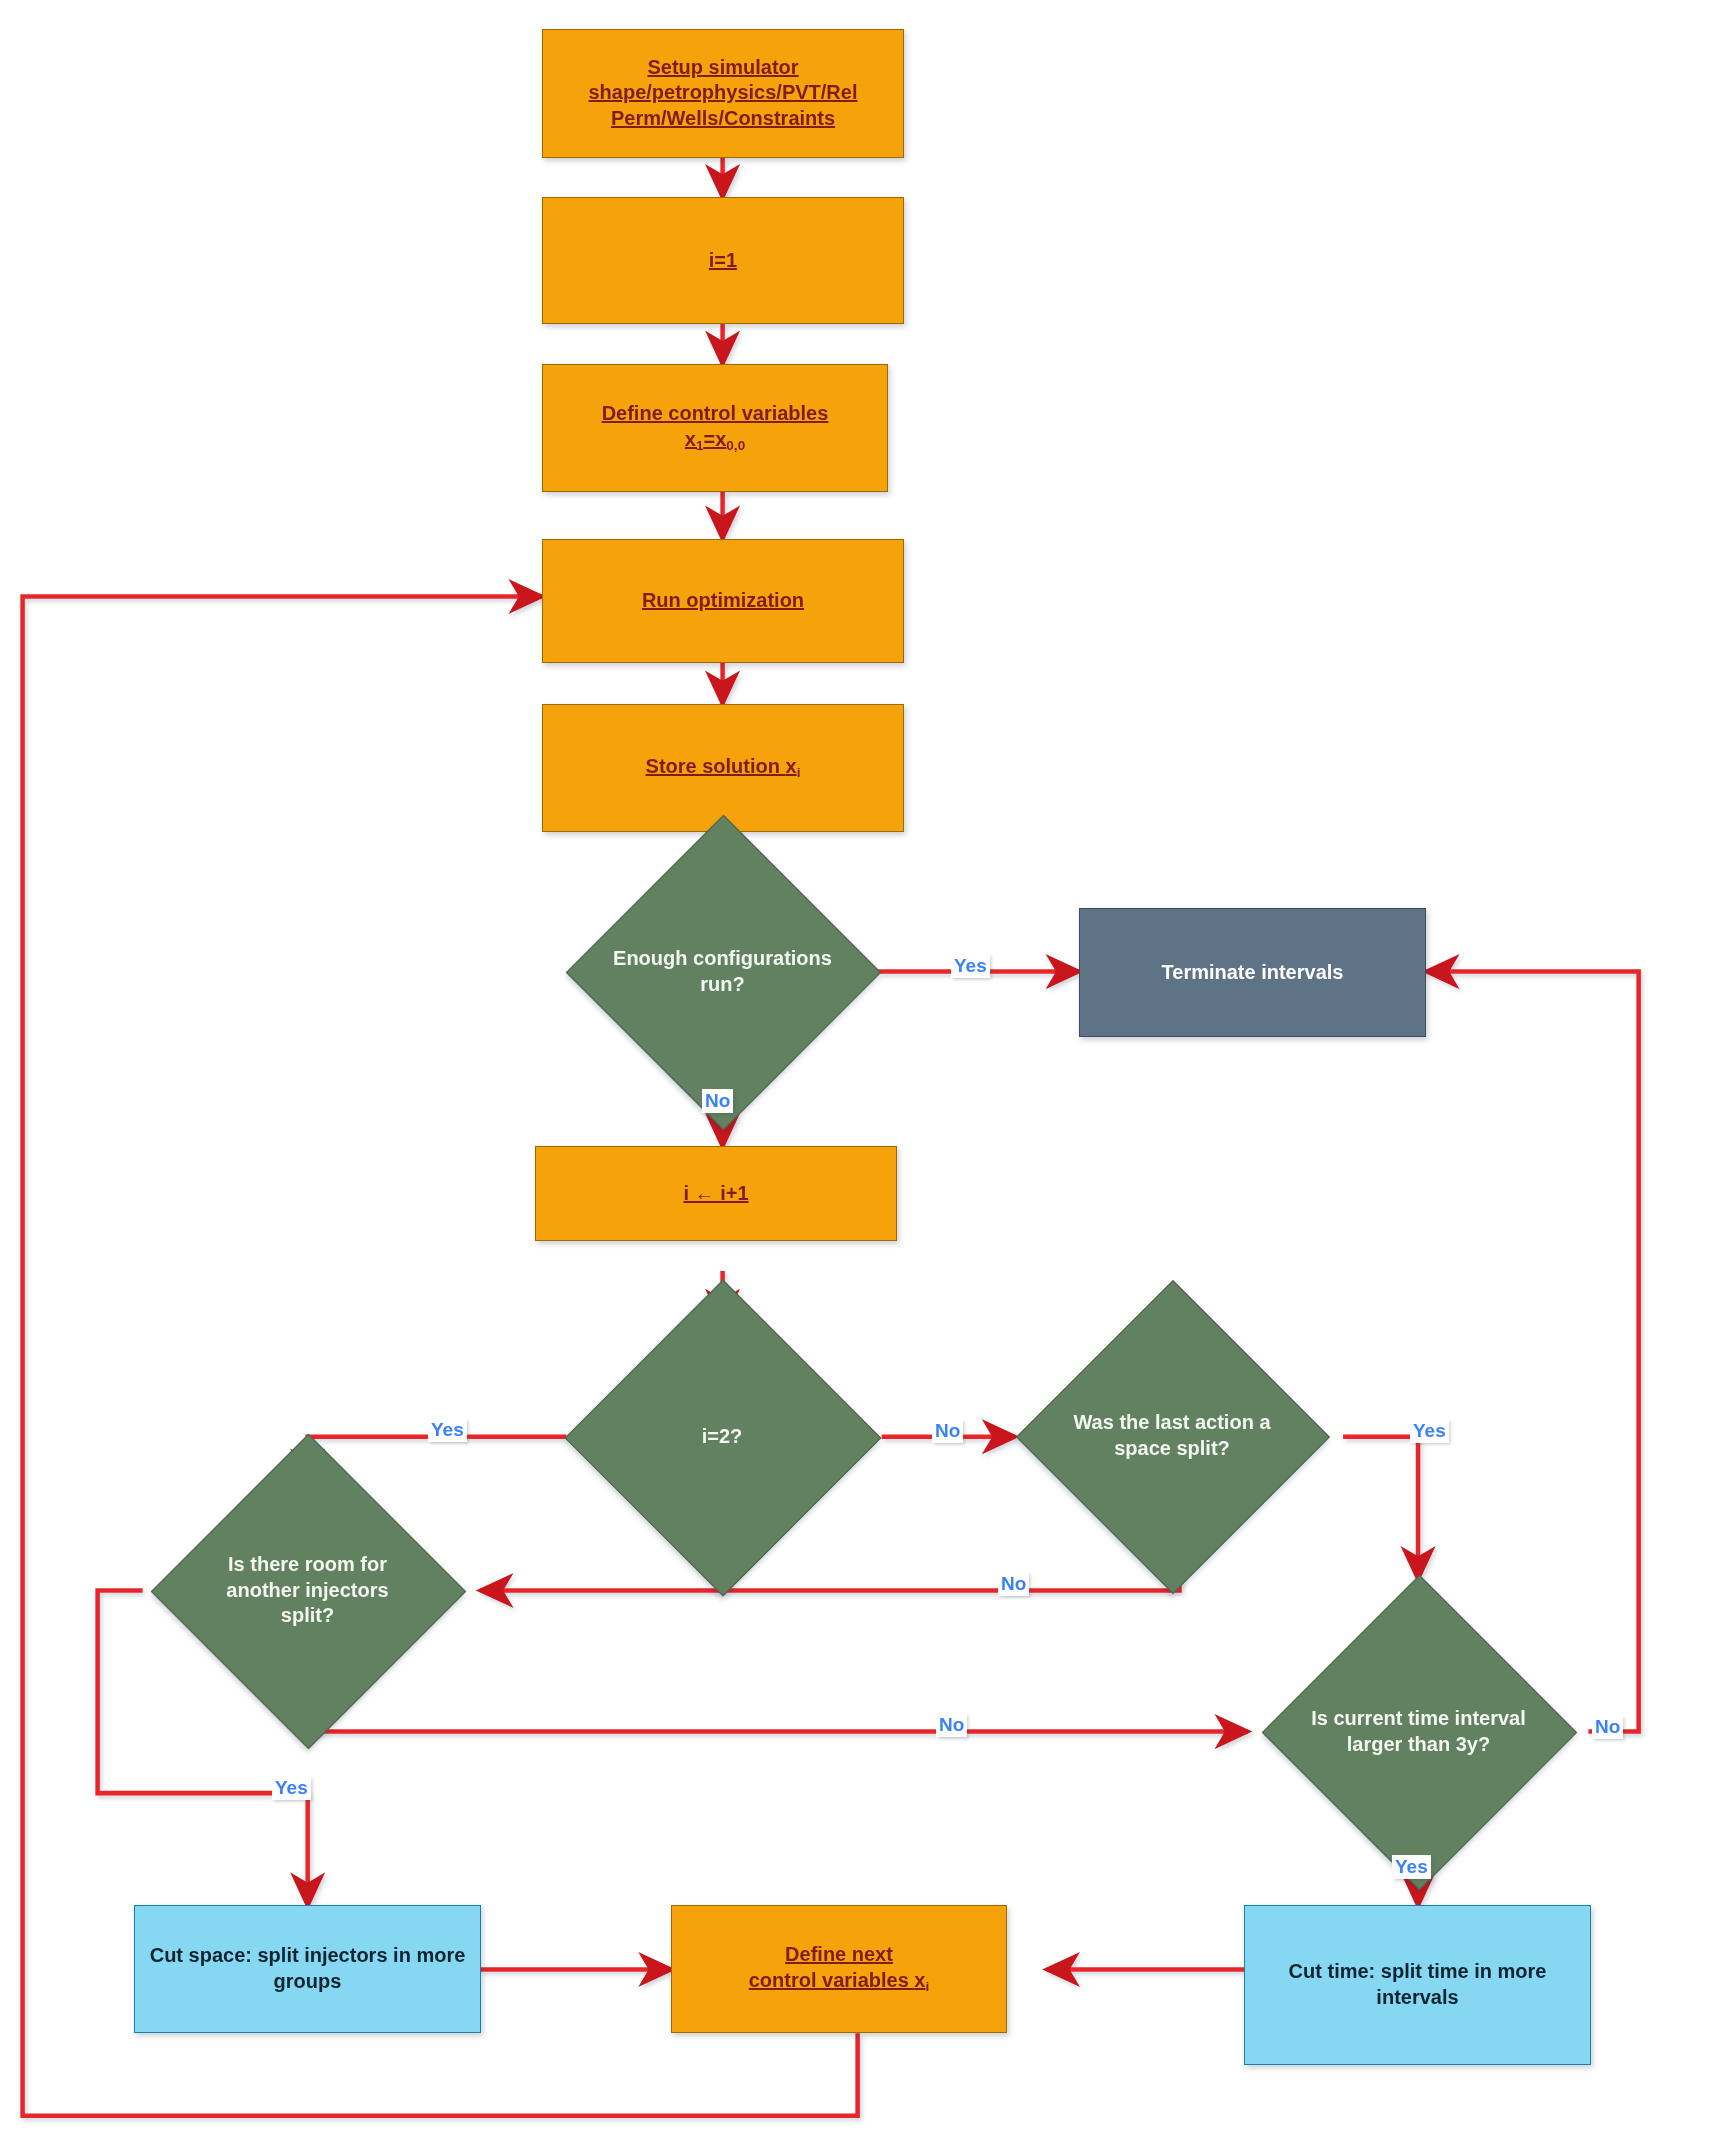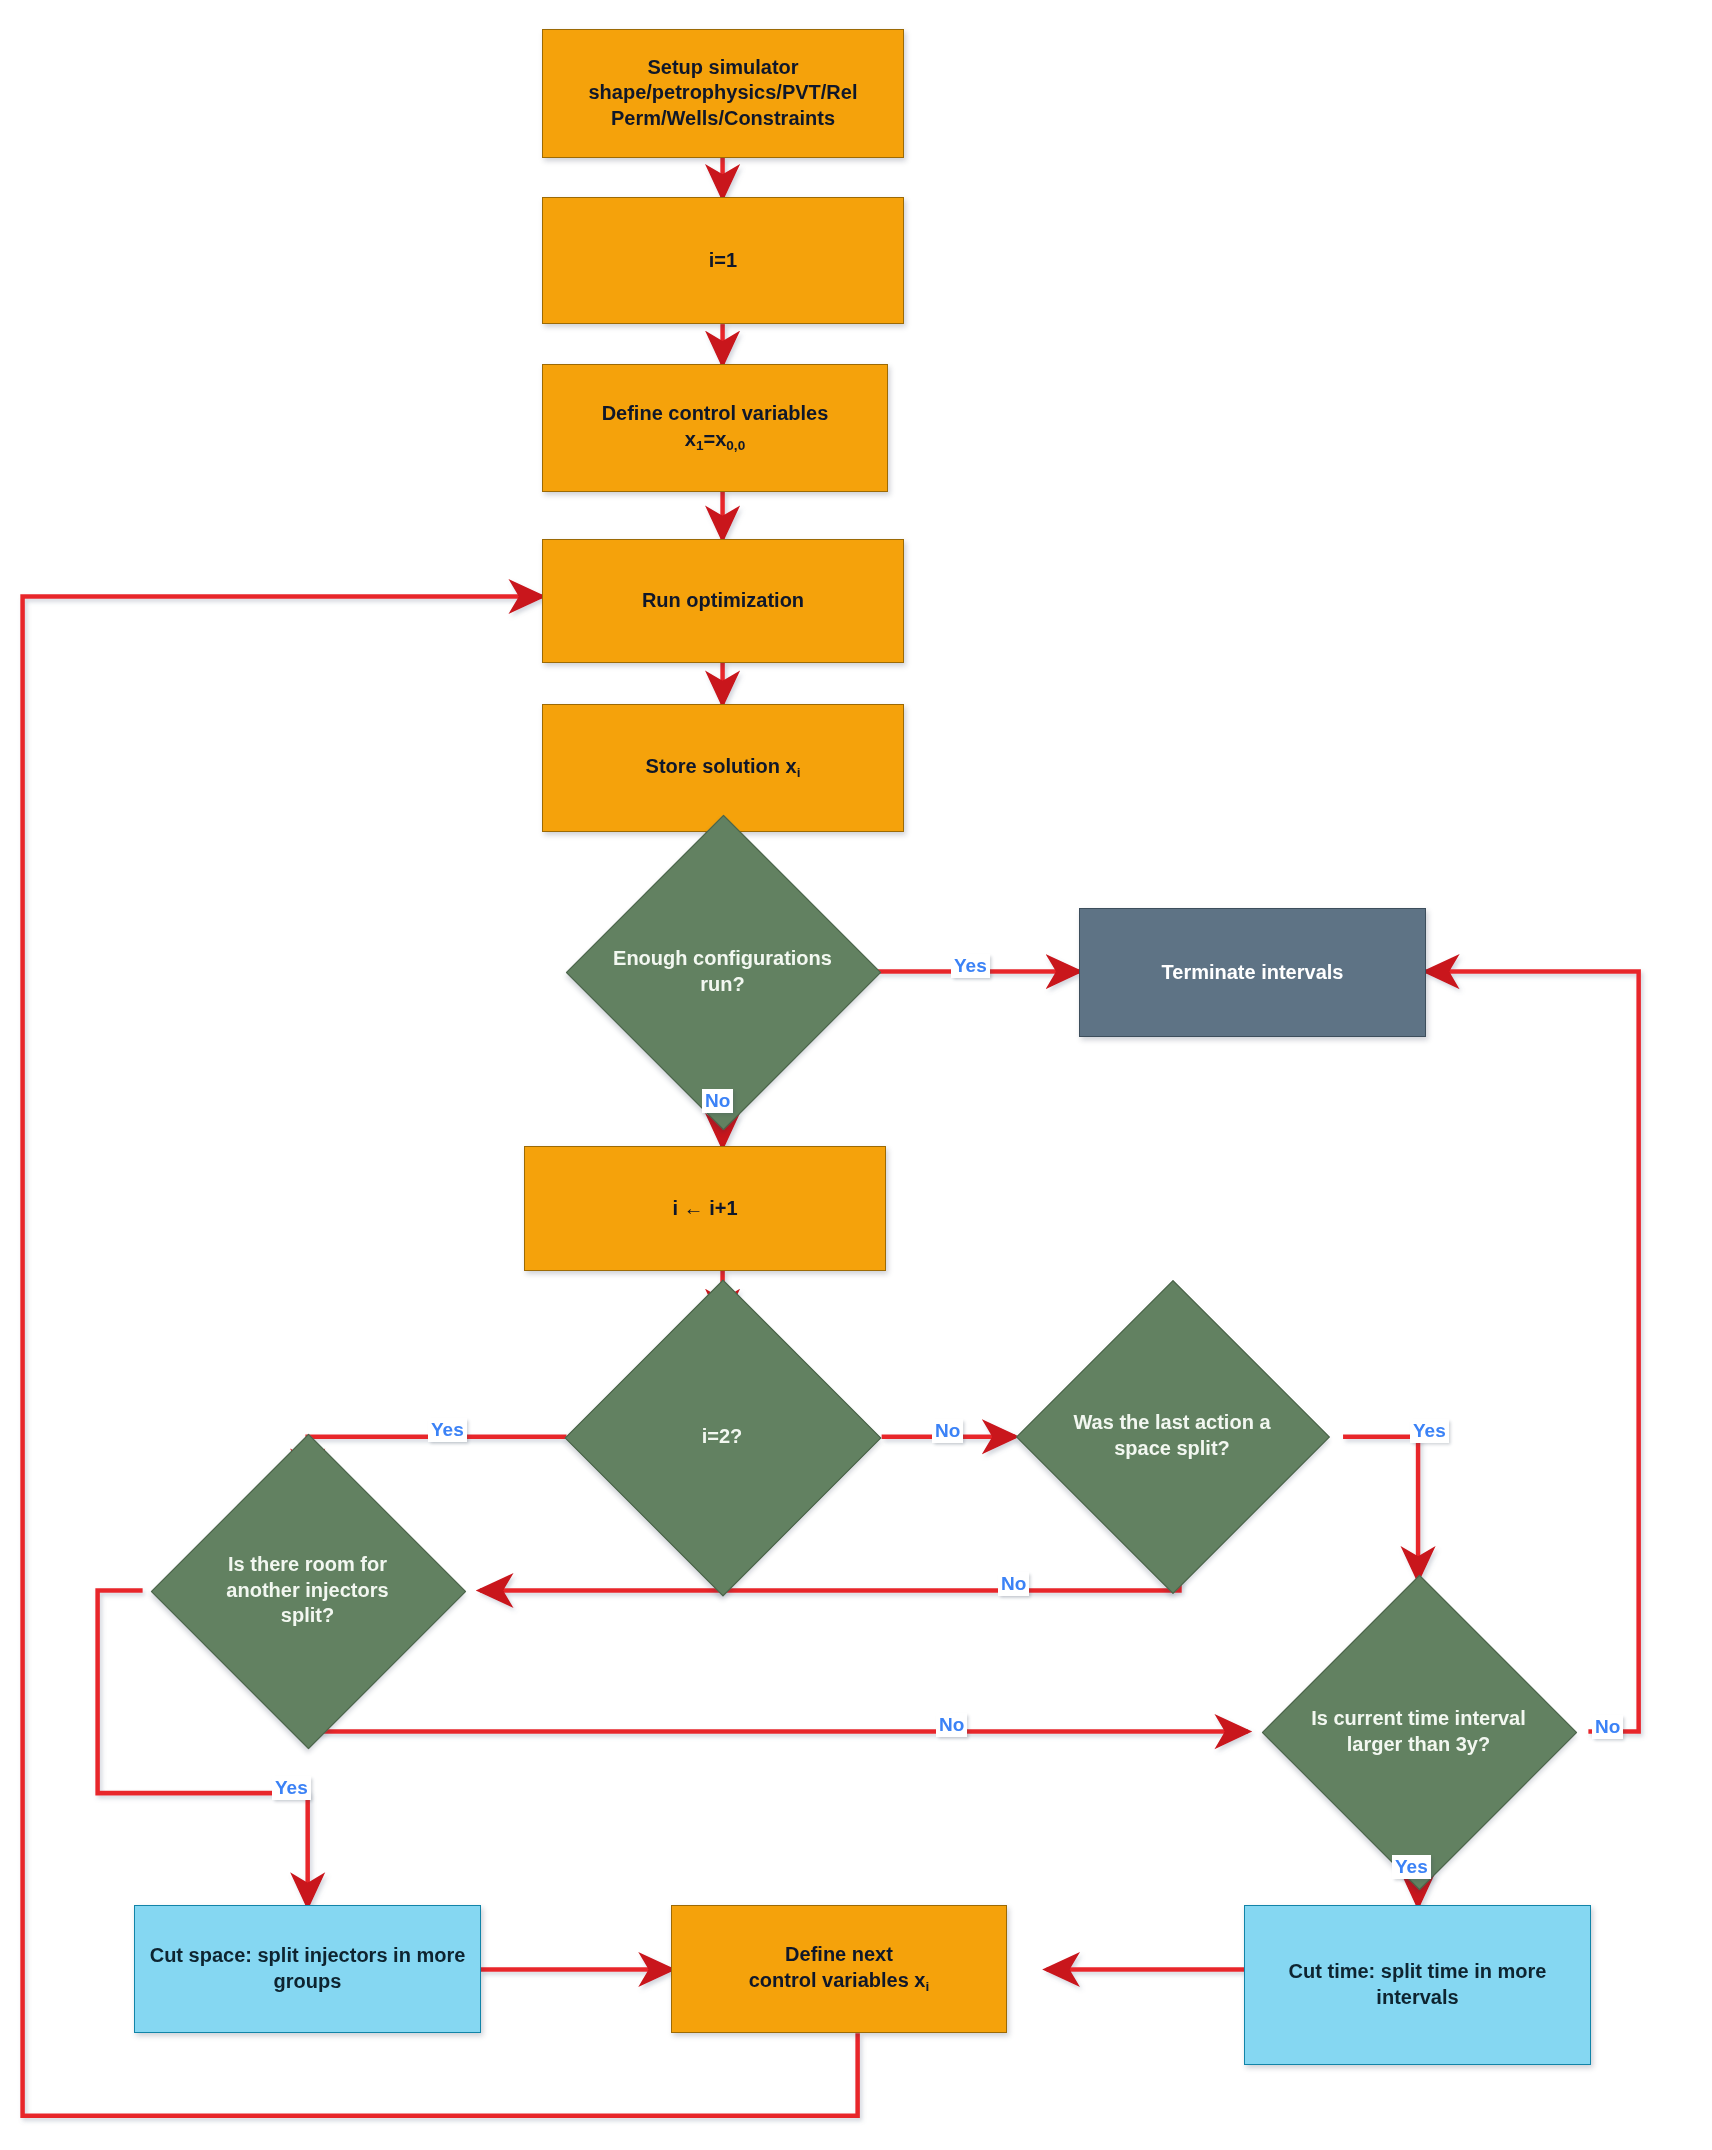--- a/index.html
+++ b/index.html
@@ -2,23 +2,23 @@
 <html style="font-size:12px"><head>
 <meta charset="utf-8">
 <style>
   html,body{margin:0;padding:0;background:#ffffff;}
   body{width:1713px;height:2151px;overflow:hidden;
        font-family:"Liberation Sans","DejaVu Sans",sans-serif;}
   #stage{position:relative;width:1713px;height:2151px;background:#fff;}
   svg#wires{position:absolute;left:0;top:0;width:1713px;height:2151px;}
   .node{position:absolute;box-sizing:border-box;display:flex;align-items:center;
         justify-content:center;text-align:center;line-height:1.28;}
-  .proc{background:#F5A20B;border:0.8px solid #9c6a05;color:#0f172a;
+  .proc{background:#F5A20B;border:0.8px solid #9c6a05;color:#7f1d1d;
         font-size:20px;font-weight:600;
-        box-shadow:2.3px 3px 5.3px rgba(30,40,70,.22);}
+        box-shadow:2.3px 3px 5.3px rgba(30,40,70,.22);text-decoration:underline;}
   .term{background:#5E7385;border:0.8px solid #3d4e5c;color:#ffffff;
         font-size:20px;font-weight:600;
         box-shadow:2.3px 3px 5.3px rgba(30,40,70,.22);}
   .io{background:#85D7F2;border:1.5px solid #1184A8;color:#0e2430;
       font-size:20px;font-weight:600;
       box-shadow:2.3px 3px 5.3px rgba(30,40,70,.22);}
   .dia{position:absolute;display:flex;align-items:center;justify-content:center;}
   .dia .shape{position:absolute;left:0;top:0;width:100%;height:100%;
       background:#628161;border:0.8px solid #4a6349;
       transform:rotate(45deg);
@@ -107,21 +107,21 @@
   </div>
 
   <div class="node proc" style="left:542px;top:704px;width:362px;height:128px;">
     <span><span>Store solution </span><span class="bx">x</span><span class="sub">i</span></span>
   </div>
 
   <div class="node term" style="left:1079px;top:908px;width:347px;height:129px;">
     <span>Terminate intervals</span>
   </div>
 
-  <div class="node proc" style="left:524px;top:1146px;width:362px;height:125px;">
+  <div class="node proc" style="left:535px;top:1146px;width:362px;height:95px;">
     <span>i ← i+1</span>
   </div>
 
   <div class="dia" style="left:612px;top:861px;width:221px;height:221px;">
     <div class="shape"></div>
     <div class="txt">Enough configurations run?</div>
   </div>
 
   <div class="dia" style="left:611px;top:1326px;width:222px;height:222px;">
     <div class="shape"></div>

